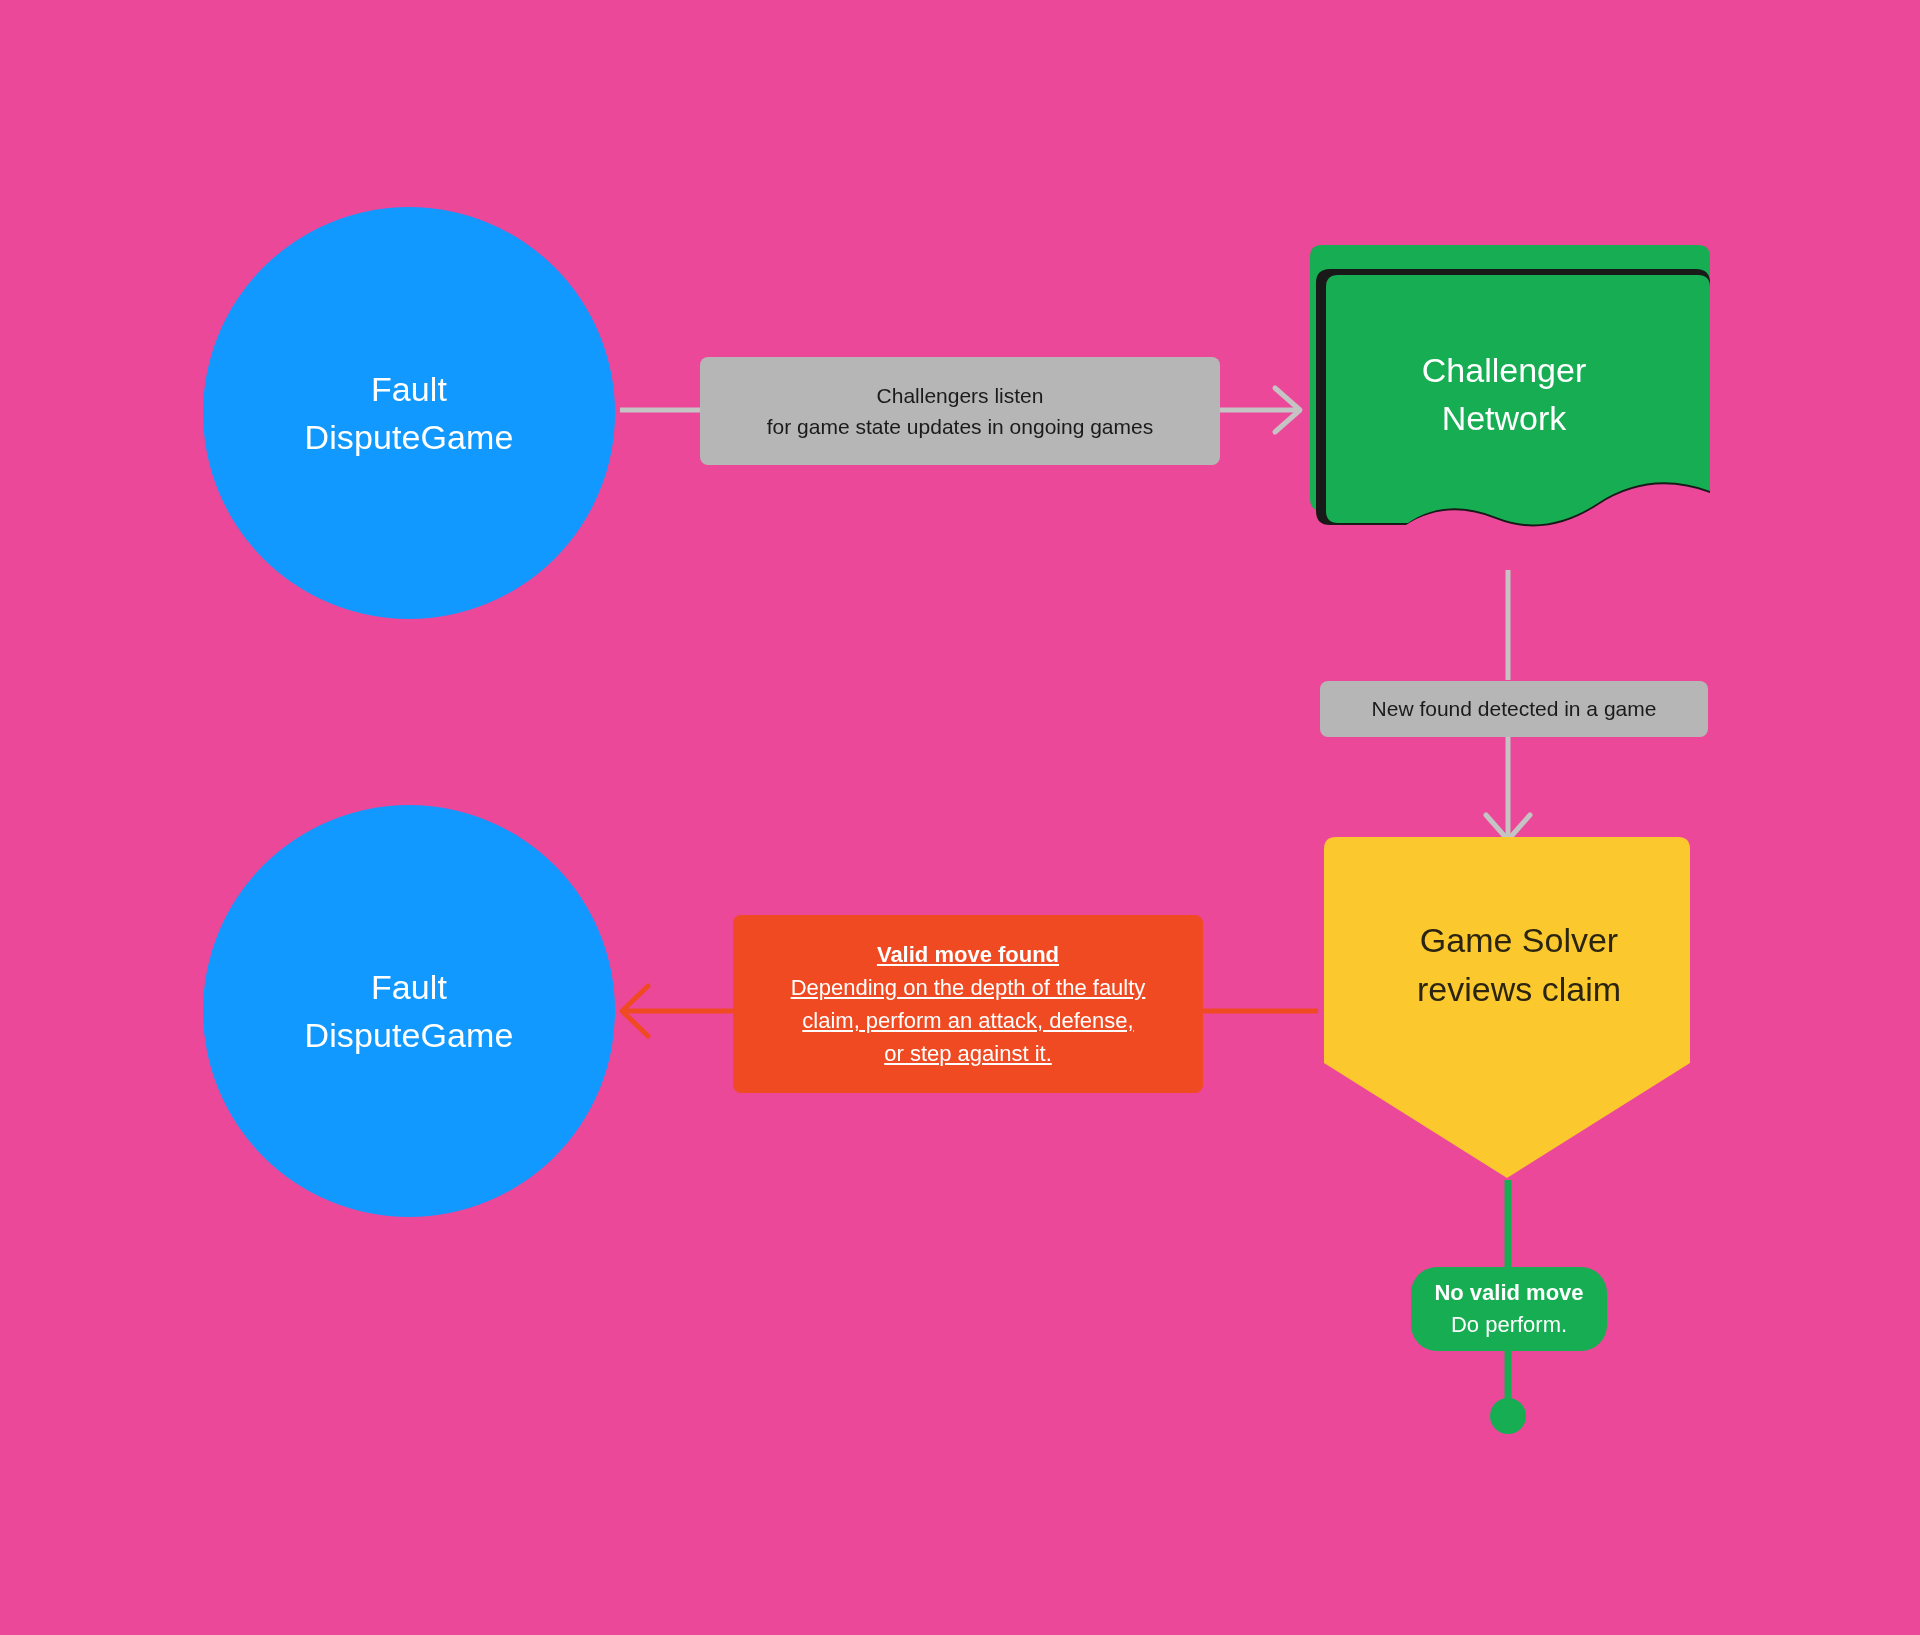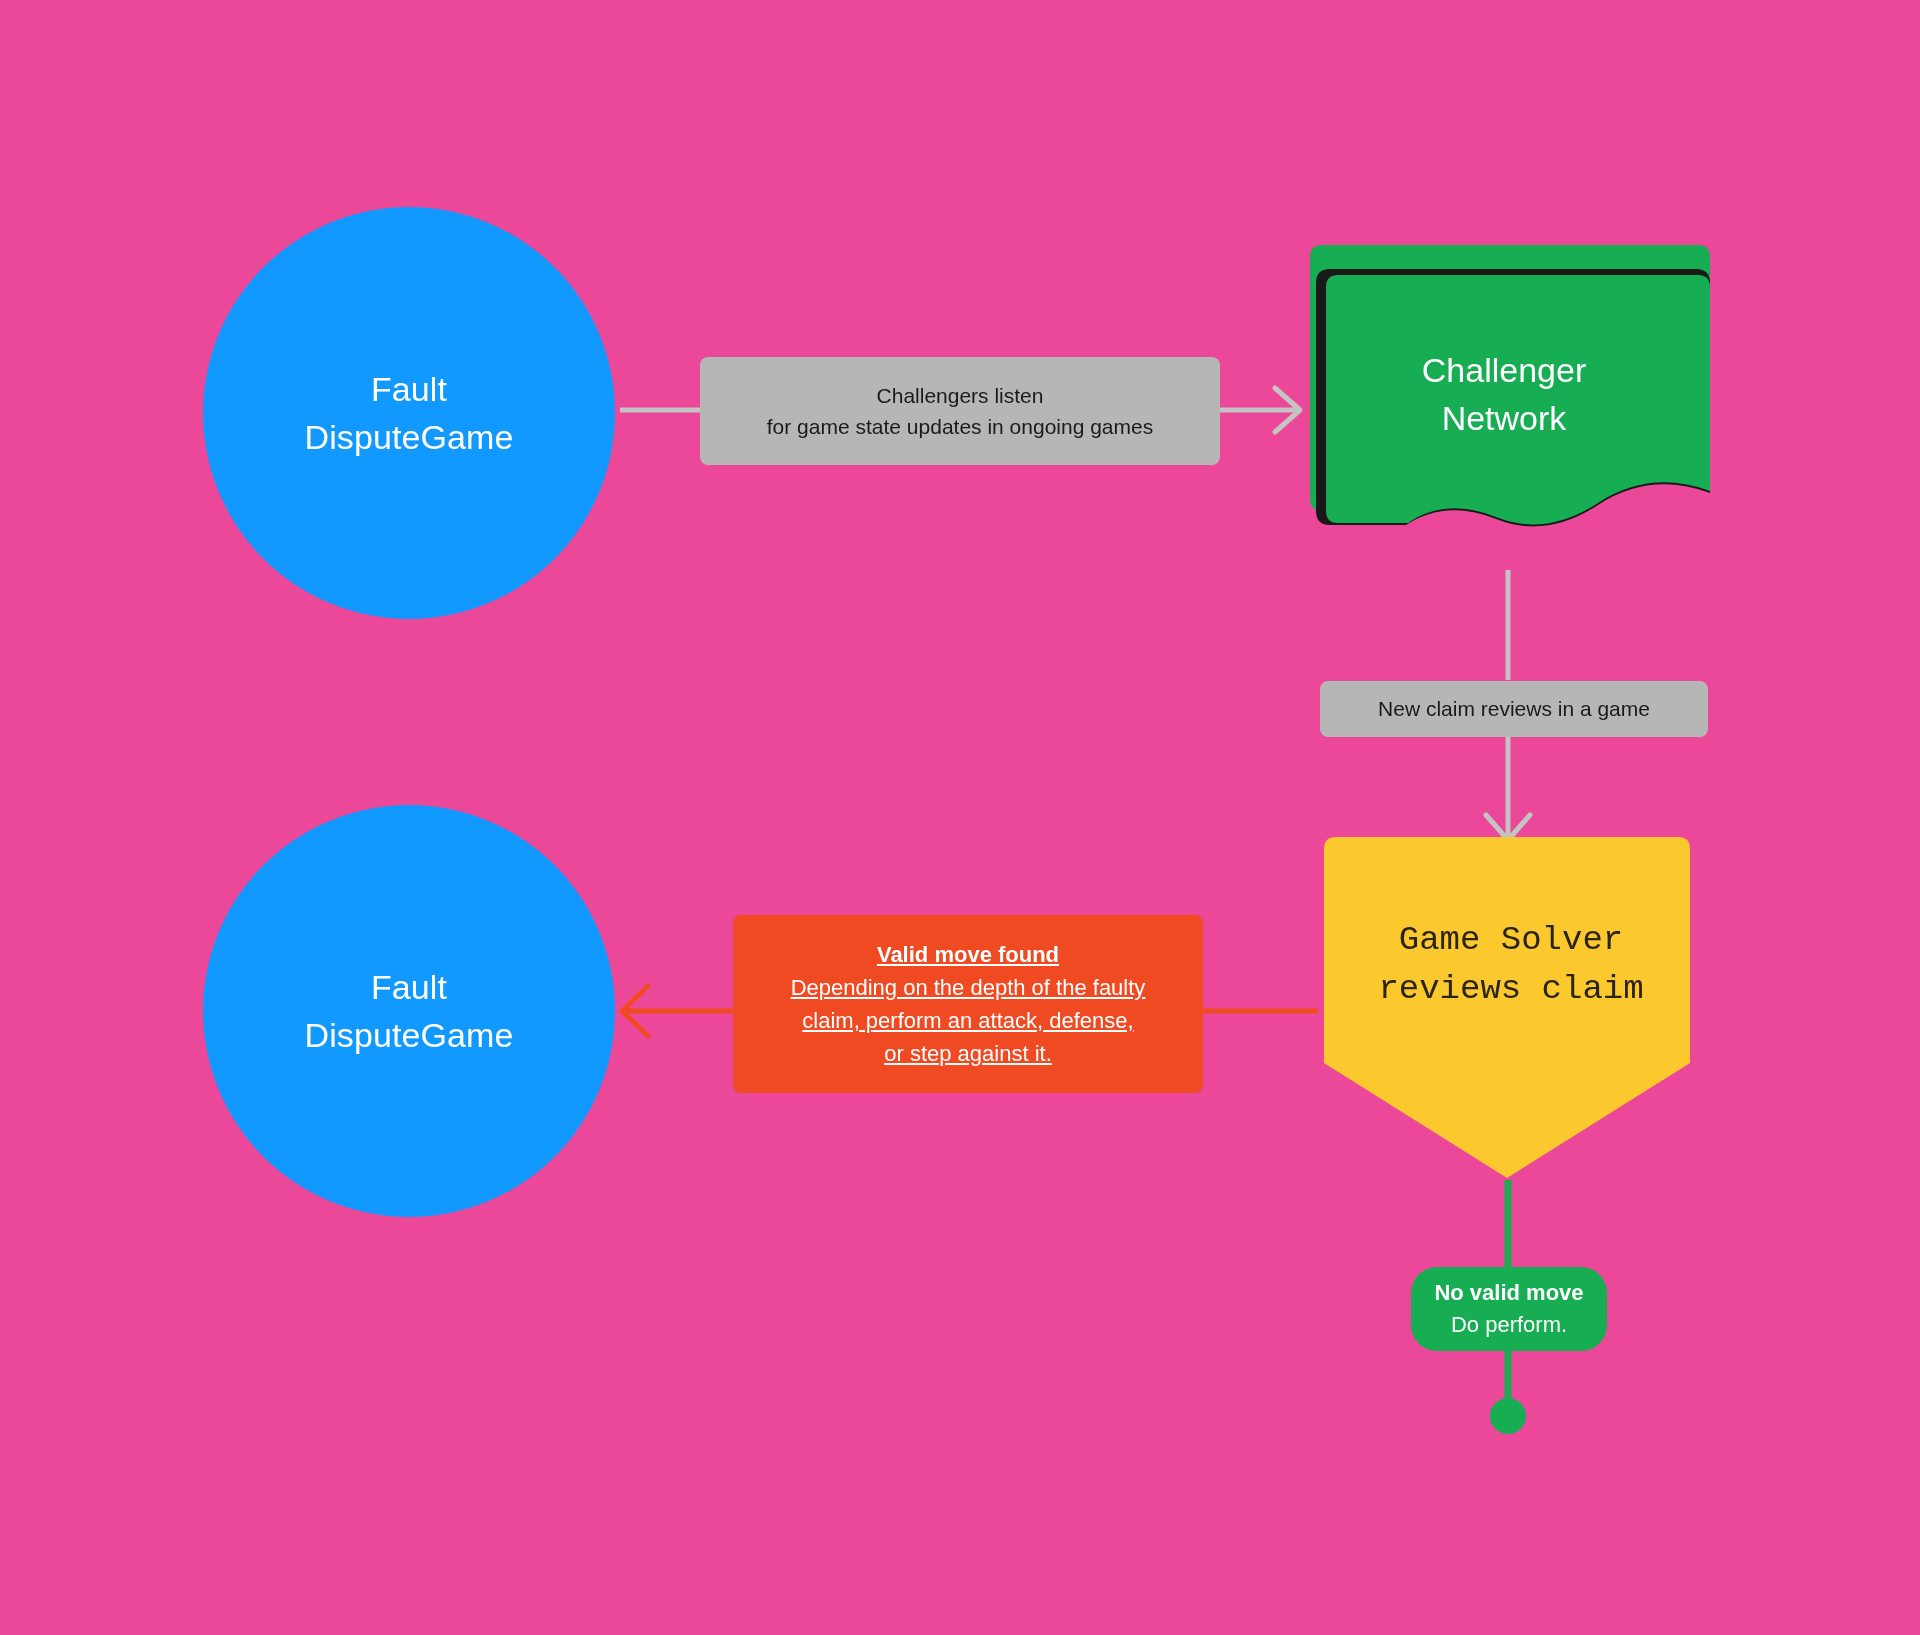--- a/index.html
+++ b/index.html
@@ -72,35 +72,34 @@
     padding-bottom: 28px;
     box-sizing: border-box;
   }
 
   
   .node-shield {
     position: absolute;
   }
   .node-shield .shield-label {
     position: absolute;
-    left: 4px;
+    left: 12px;
     top: 0;
     width: 100%;
     height: 100%;
     display: flex;
     align-items: center;
     justify-content: center;
     color: #2B2410;
     font-size: 34px;
     line-height: 1.42;
     text-align: center;
     white-space: pre-line;
     padding-bottom: 86px;
     box-sizing: border-box;
-    font-family: Liberation Mono, monospace;
   }
 
   
   .edge-label {
     position: absolute;
     box-sizing: border-box;
     border-radius: 8px;
     display: flex;
     flex-direction: column;
     align-items: center;
@@ -213,21 +212,21 @@
   </div>
 
   <div class="terminal-dot" style="left:1490px; top:1398px; width:36px; height:36px;"></div>
 
   <div class="edge-label gray" style="left:700px; top:357px; width:520px; height:108px;">
     <span>Challengers listen</span>
     <span>for game state updates in ongoing games</span>
   </div>
 
   <div class="edge-label gray" style="left:1320px; top:681px; width:388px; height:56px;">
-    <span>New claim reviews in a game</span>
+    <span>New found detected in a game</span>
   </div>
 
   <div class="edge-label red" style="left:733px; top:915px; width:470px; height:178px;">
     <span class="strong">Valid move found</span>
     <span class="body">Depending on the depth of the faulty
 claim, perform an attack, defense,
 or step against it.</span>
   </div>
 
   <div class="edge-label green" style="left:1411px; top:1267px; width:196px; height:84px;">

